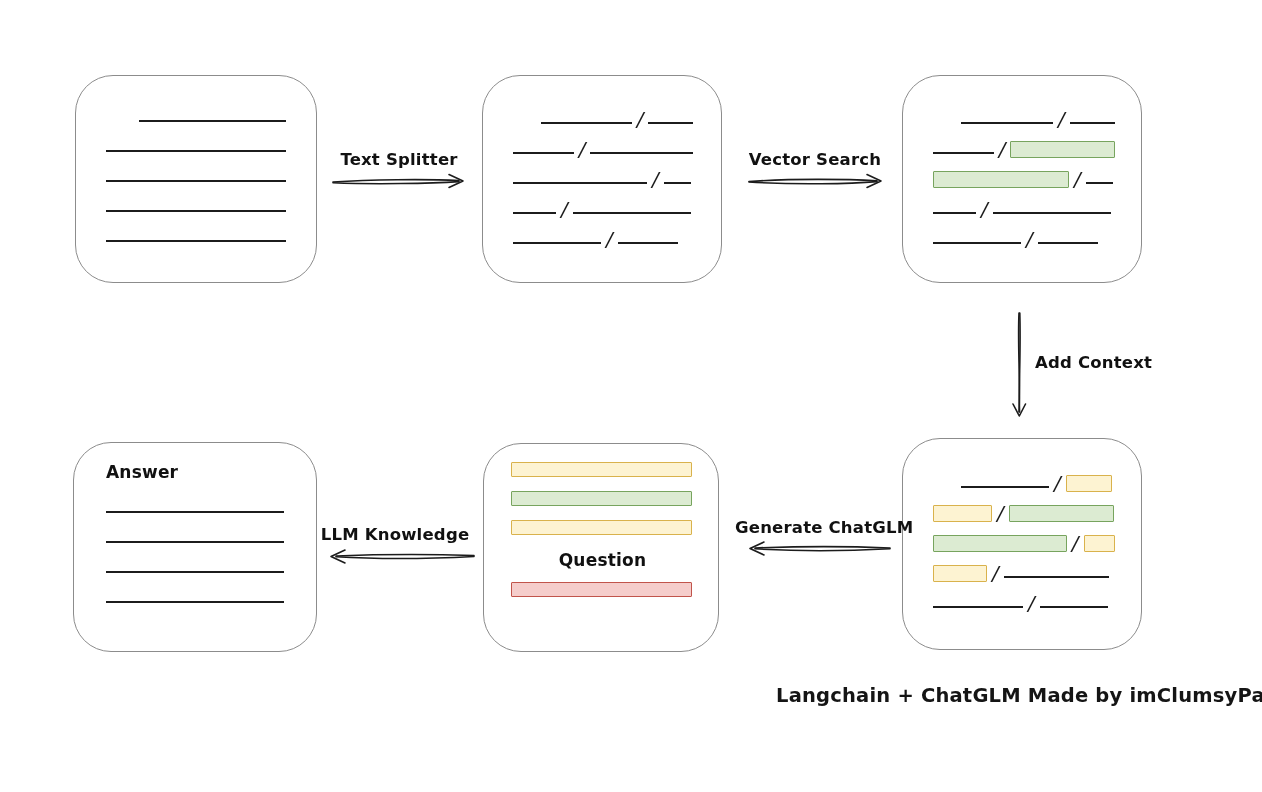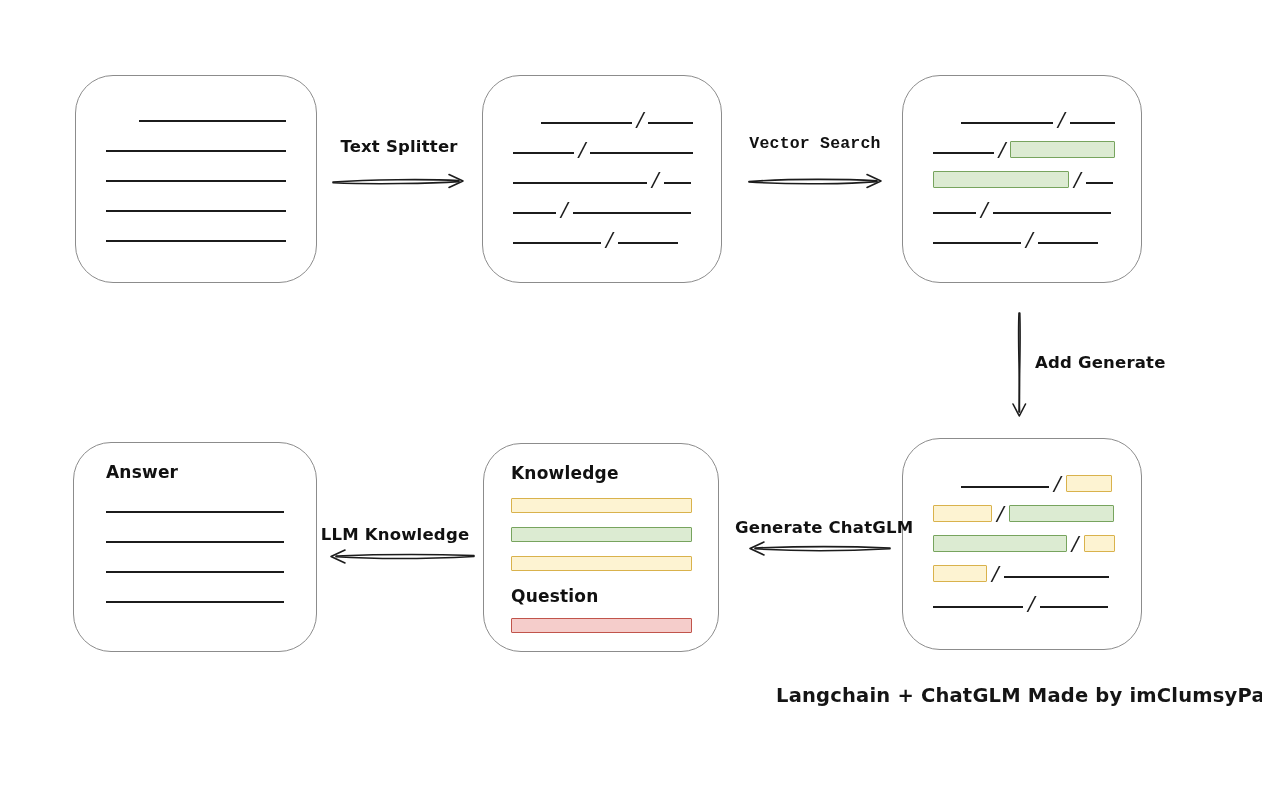--- a/index.html
+++ b/index.html
@@ -60,21 +60,21 @@
         </div>
         <div class="chunk-row">
           <span class="seg-line" style="width: 180px;"></span>
         </div>
         <div class="chunk-row">
           <span class="seg-line" style="width: 180px;"></span>
         </div>
       </div>
   </div>
 
-  <div class="arrow-label" style="left:329px;top:137px;width:140px;">Text Splitter</div>
+  <div class="arrow-label" style="left:329px;top:150px;width:140px;">Text Splitter</div>
   <svg class="arrow-svg" style="left:330px;top:170px;" width="140" height="22" viewBox="0 0 140 22">
     <path d="M3,12 C40,9.5 95,9 129,10.5"></path>
     <path d="M3,12.8 C45,14.5 100,13.5 129,11.6"></path>
     <path d="M119,4.5 L133,11 L119,17.5"></path>
   </svg>
 
   <div class="box" style="left:482px;top:75px;width:240px;height:208px;padding:22px 28px 0 30px;">
     <div class="lines">
         <div class="chunk-row">
           <span class="seg-gap" style="width: 28px;"></span>
@@ -98,21 +98,21 @@
           <span class="seg-line" style="width: 118px;"></span>
         </div>
         <div class="chunk-row">
           <span class="seg-line" style="width: 88px;"></span>
           <span class="seg-slash">/</span>
           <span class="seg-line" style="width: 60px;"></span>
         </div>
       </div>
   </div>
 
-  <div class="arrow-label" style="left:744px;top:134px;width:142px;font-family:Liberation Mono, monospace;">Vector Search</div>
+  <div class="arrow-label" style="left:744px;top:150px;width:142px;">Vector Search</div>
   <svg class="arrow-svg" style="left:746px;top:170px;" width="142" height="22" viewBox="0 0 142 22">
     <path d="M3,11.5 C45,8.5 100,9 131,10.8"></path>
     <path d="M3,12 C50,15 105,13.8 131,11.6"></path>
     <path d="M121,4.5 L135,11 L121,17.5"></path>
   </svg>
 
   <div class="box" style="left:902px;top:75px;width:240px;height:208px;padding:22px 26px 0 30px;">
     <div class="lines">
         <div class="chunk-row">
           <span class="seg-gap" style="width: 28px;"></span>
@@ -141,21 +141,21 @@
           <span class="seg-line" style="width: 60px;"></span>
         </div>
       </div>
   </div>
 
   <svg class="arrow-svg" style="left:1008px;top:310px;" width="24" height="114" viewBox="0 0 24 114">
     <path d="M11,3 C9.5,35 12.5,70 11,102"></path>
     <path d="M11.8,3 C13,42 10.5,78 11.6,102"></path>
     <path d="M5,94 L11.3,106 L17.5,94"></path>
   </svg>
-  <div class="arrow-label" style="left:1035px;top:353px;text-align:left;">Add Generate</div>
+  <div class="arrow-label" style="left:1035px;top:353px;text-align:left;">Add Context</div>
 
   <div class="box" style="left:902px;top:438px;width:240px;height:212px;padding:23px 26px 0 30px;">
     <div class="lines">
         <div class="chunk-row">
           <span class="seg-gap" style="width: 28px;"></span>
           <span class="seg-line" style="width: 88px;"></span>
           <span class="seg-slash">/</span>
           <span class="chip chip-yellow" style="width: 44px;"></span>
         </div>
         <div class="chunk-row">
@@ -182,27 +182,26 @@
   </div>
 
   <div class="arrow-label" style="left:735px;top:518px;width:152px;">Generate ChatGLM</div>
   <svg class="arrow-svg" style="left:743px;top:537px;" width="150" height="22" viewBox="0 0 150 22">
     <path d="M147,11 C100,9 50,9.5 12,11"></path>
     <path d="M147,11.8 C95,14.5 45,13.8 12,11.8"></path>
     <path d="M21,5 L7,11.5 L21,18"></path>
   </svg>
 
   <div class="box" style="left:483px;top:443px;width:236px;height:209px;padding:18px 24px 0 27px;">
-    <div class="box-label" style="margin-bottom:14px;">Knowledge</div>
     <div>
         <div class="bar bar-yellow" style="width: 179px;"></div>
         <div class="bar bar-green" style="width: 179px;"></div>
         <div class="bar bar-yellow" style="width: 179px;"></div>
       </div>
-    <div class="box-label" style="margin-top:12px;margin-bottom:11px;">Question</div>
+    <div class="box-label" style="margin-top:12px;margin-bottom:11px;text-align:center;">Question</div>
     <div>
         <div class="bar bar-red" style="width: 179px;"></div>
       </div>
   </div>
 
   <div class="arrow-label" style="left:320px;top:525px;width:150px;">LLM Knowledge</div>
   <svg class="arrow-svg" style="left:324px;top:545px;" width="153" height="22" viewBox="0 0 153 22">
     <path d="M150,10.5 C100,9 50,9.5 12,11"></path>
     <path d="M150,11.5 C98,14.2 46,13.8 12,11.8"></path>
     <path d="M21,5 L7,11.5 L21,18"></path>

